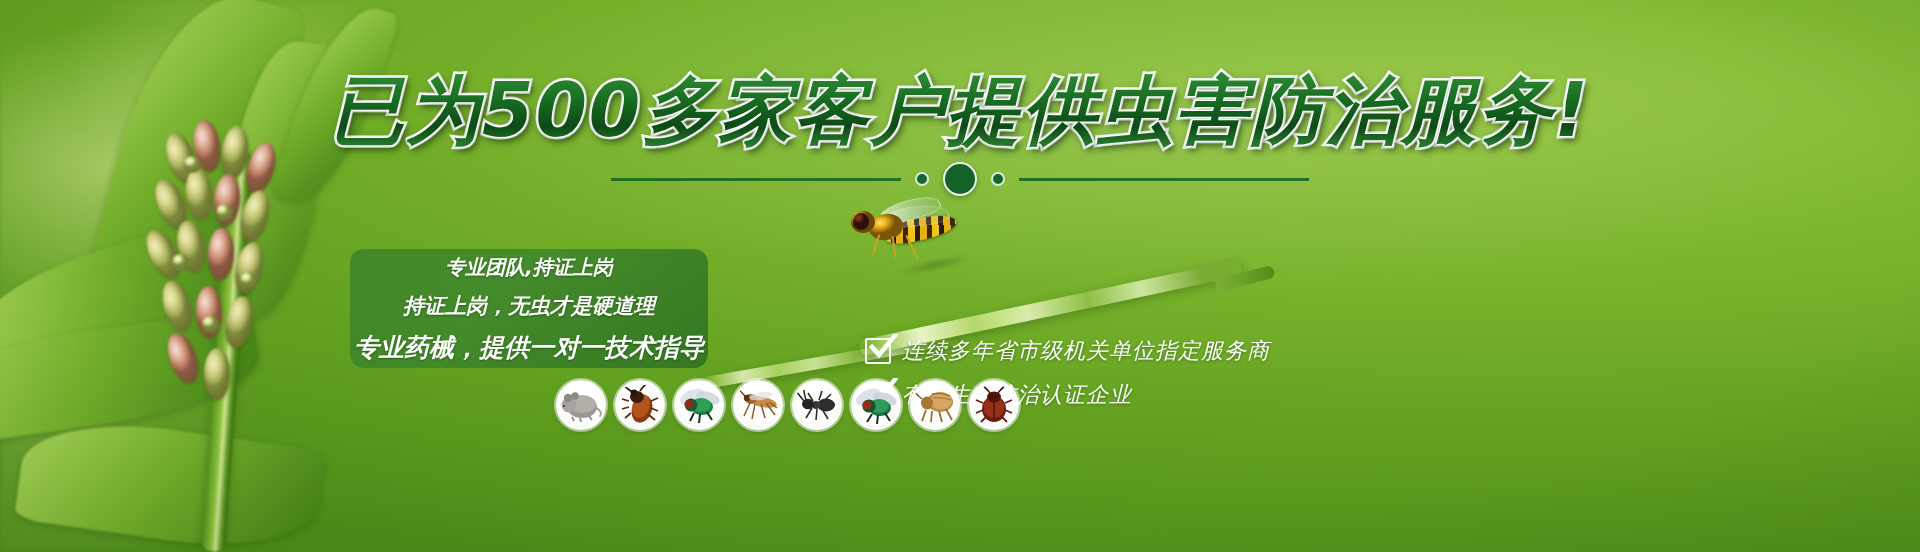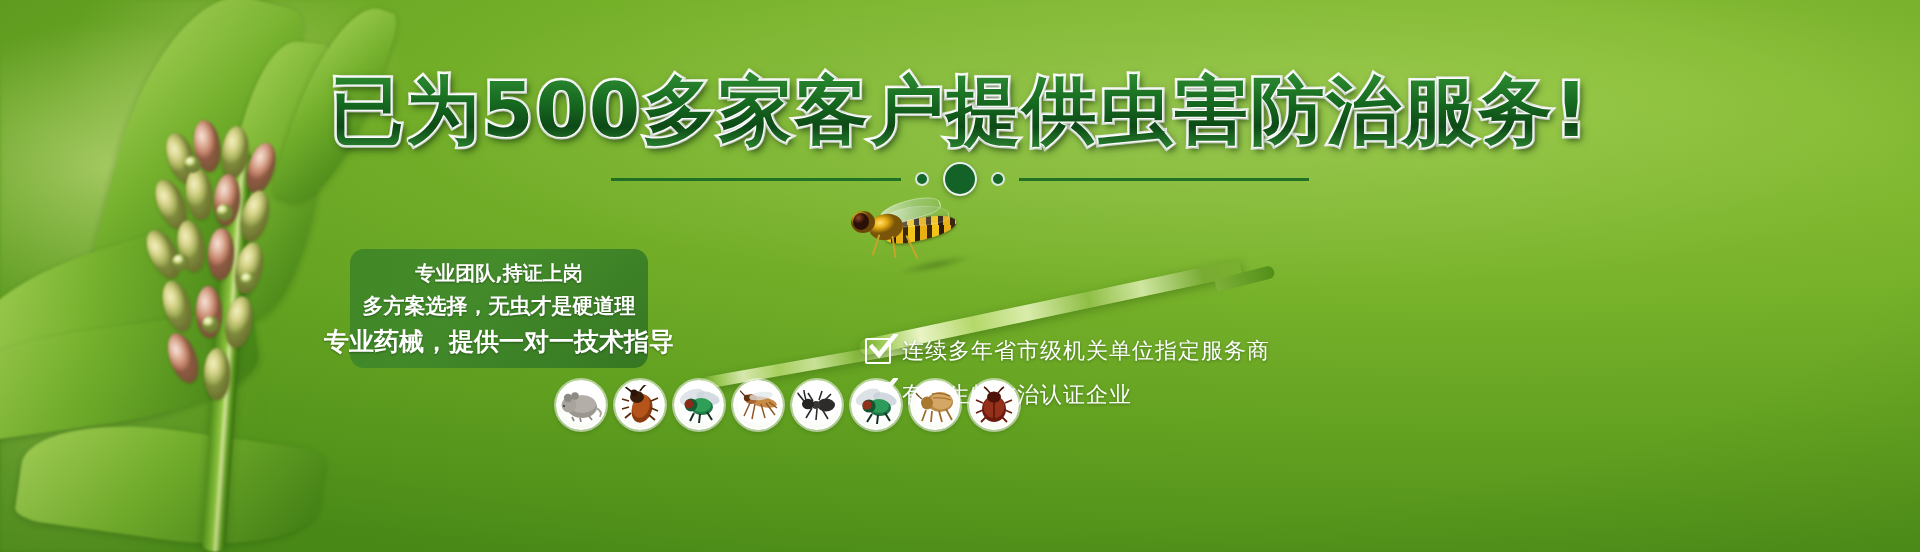--- a/index.html
+++ b/index.html
@@ -6,20 +6,21 @@
   html,body { width:1920px; height:552px; overflow:hidden; }
   body {
     font-family:"Liberation Sans", sans-serif;
     background:#5f9e1f;
     position:relative;
   }
   #banner {
     position:absolute; inset:0;
     width:1920px; height:552px;
     overflow:hidden;
+    font-style:italic;
   }
 
   
   .bg-base {
     position:absolute; inset:0;
     background:
       radial-gradient(120% 90% at 78% 18%, #8fc33a 0%, #79b32b 38%, #5f9e1f 72%, #4b8c18 100%),
       linear-gradient(180deg,#86bd33 0%, #6aa825 55%, #4f8f1a 100%);
   }
   .bg-blur-left {
@@ -189,25 +190,25 @@
     background:#14662a; border:2px solid rgba(255,255,255,.85);
   }
   .dot-lg {
     width:34px; height:34px; border-radius:50%;
     background:#136329; border:2px solid rgba(255,255,255,.9);
     box-shadow:0 2px 5px rgba(15,50,10,.35);
   }
 
   
   .claims-box {
-    position:absolute; left:350px; top:249px; width:298px; height:119px;
+    position:absolute; left:350px; top:249px; width:358px; height:119px;
     background:linear-gradient(135deg, rgba(52,124,40,.72) 0%, rgba(58,132,44,.80) 40%, rgba(46,112,34,.86) 100%);
     border-radius:14px 14px 14px 14px;
     display:flex; flex-direction:column; align-items:center; justify-content:center;
-    gap:5px;
+    gap:11px;
     padding:6px 10px;
     text-align:right;
   }
   .claims-line {
     color:#ffffff; font-weight:bold;
     font-family:"DejaVu Sans", sans-serif;
     white-space:nowrap;
     text-shadow:0 1px 2px rgba(10,40,5,.45);
   }
   .claims-line.l1 { font-size:20px; }
@@ -320,21 +321,21 @@
   <div class="divider-row">
     <div class="divider-line"></div>
     <div class="dot-sm"></div>
     <div class="dot-lg"></div>
     <div class="dot-sm"></div>
     <div class="divider-line"></div>
   </div>
 
   <div class="claims-box">
     <div class="claims-line l1">专业团队,持证上岗</div>
-    <div class="claims-line l2">多方案选择，无虫才是硬道理</div>
+    <div class="claims-line l2">持证上岗，无虫才是硬道理</div>
     <div class="claims-line l3">专业药械，提供一对一技术指导</div>
   </div>
 
   <div class="checks">
     <div class="check-item">
       <span class="check-box-ico">
         <span class="sq"></span>
         <svg class="tick" viewBox="0 0 30 26" aria-hidden="true">
           <path d="M4 13 L11 21 L29 -1" fill="none" stroke="#ffffff" stroke-width="4.5" stroke-linecap="square"></path>
         </svg>

